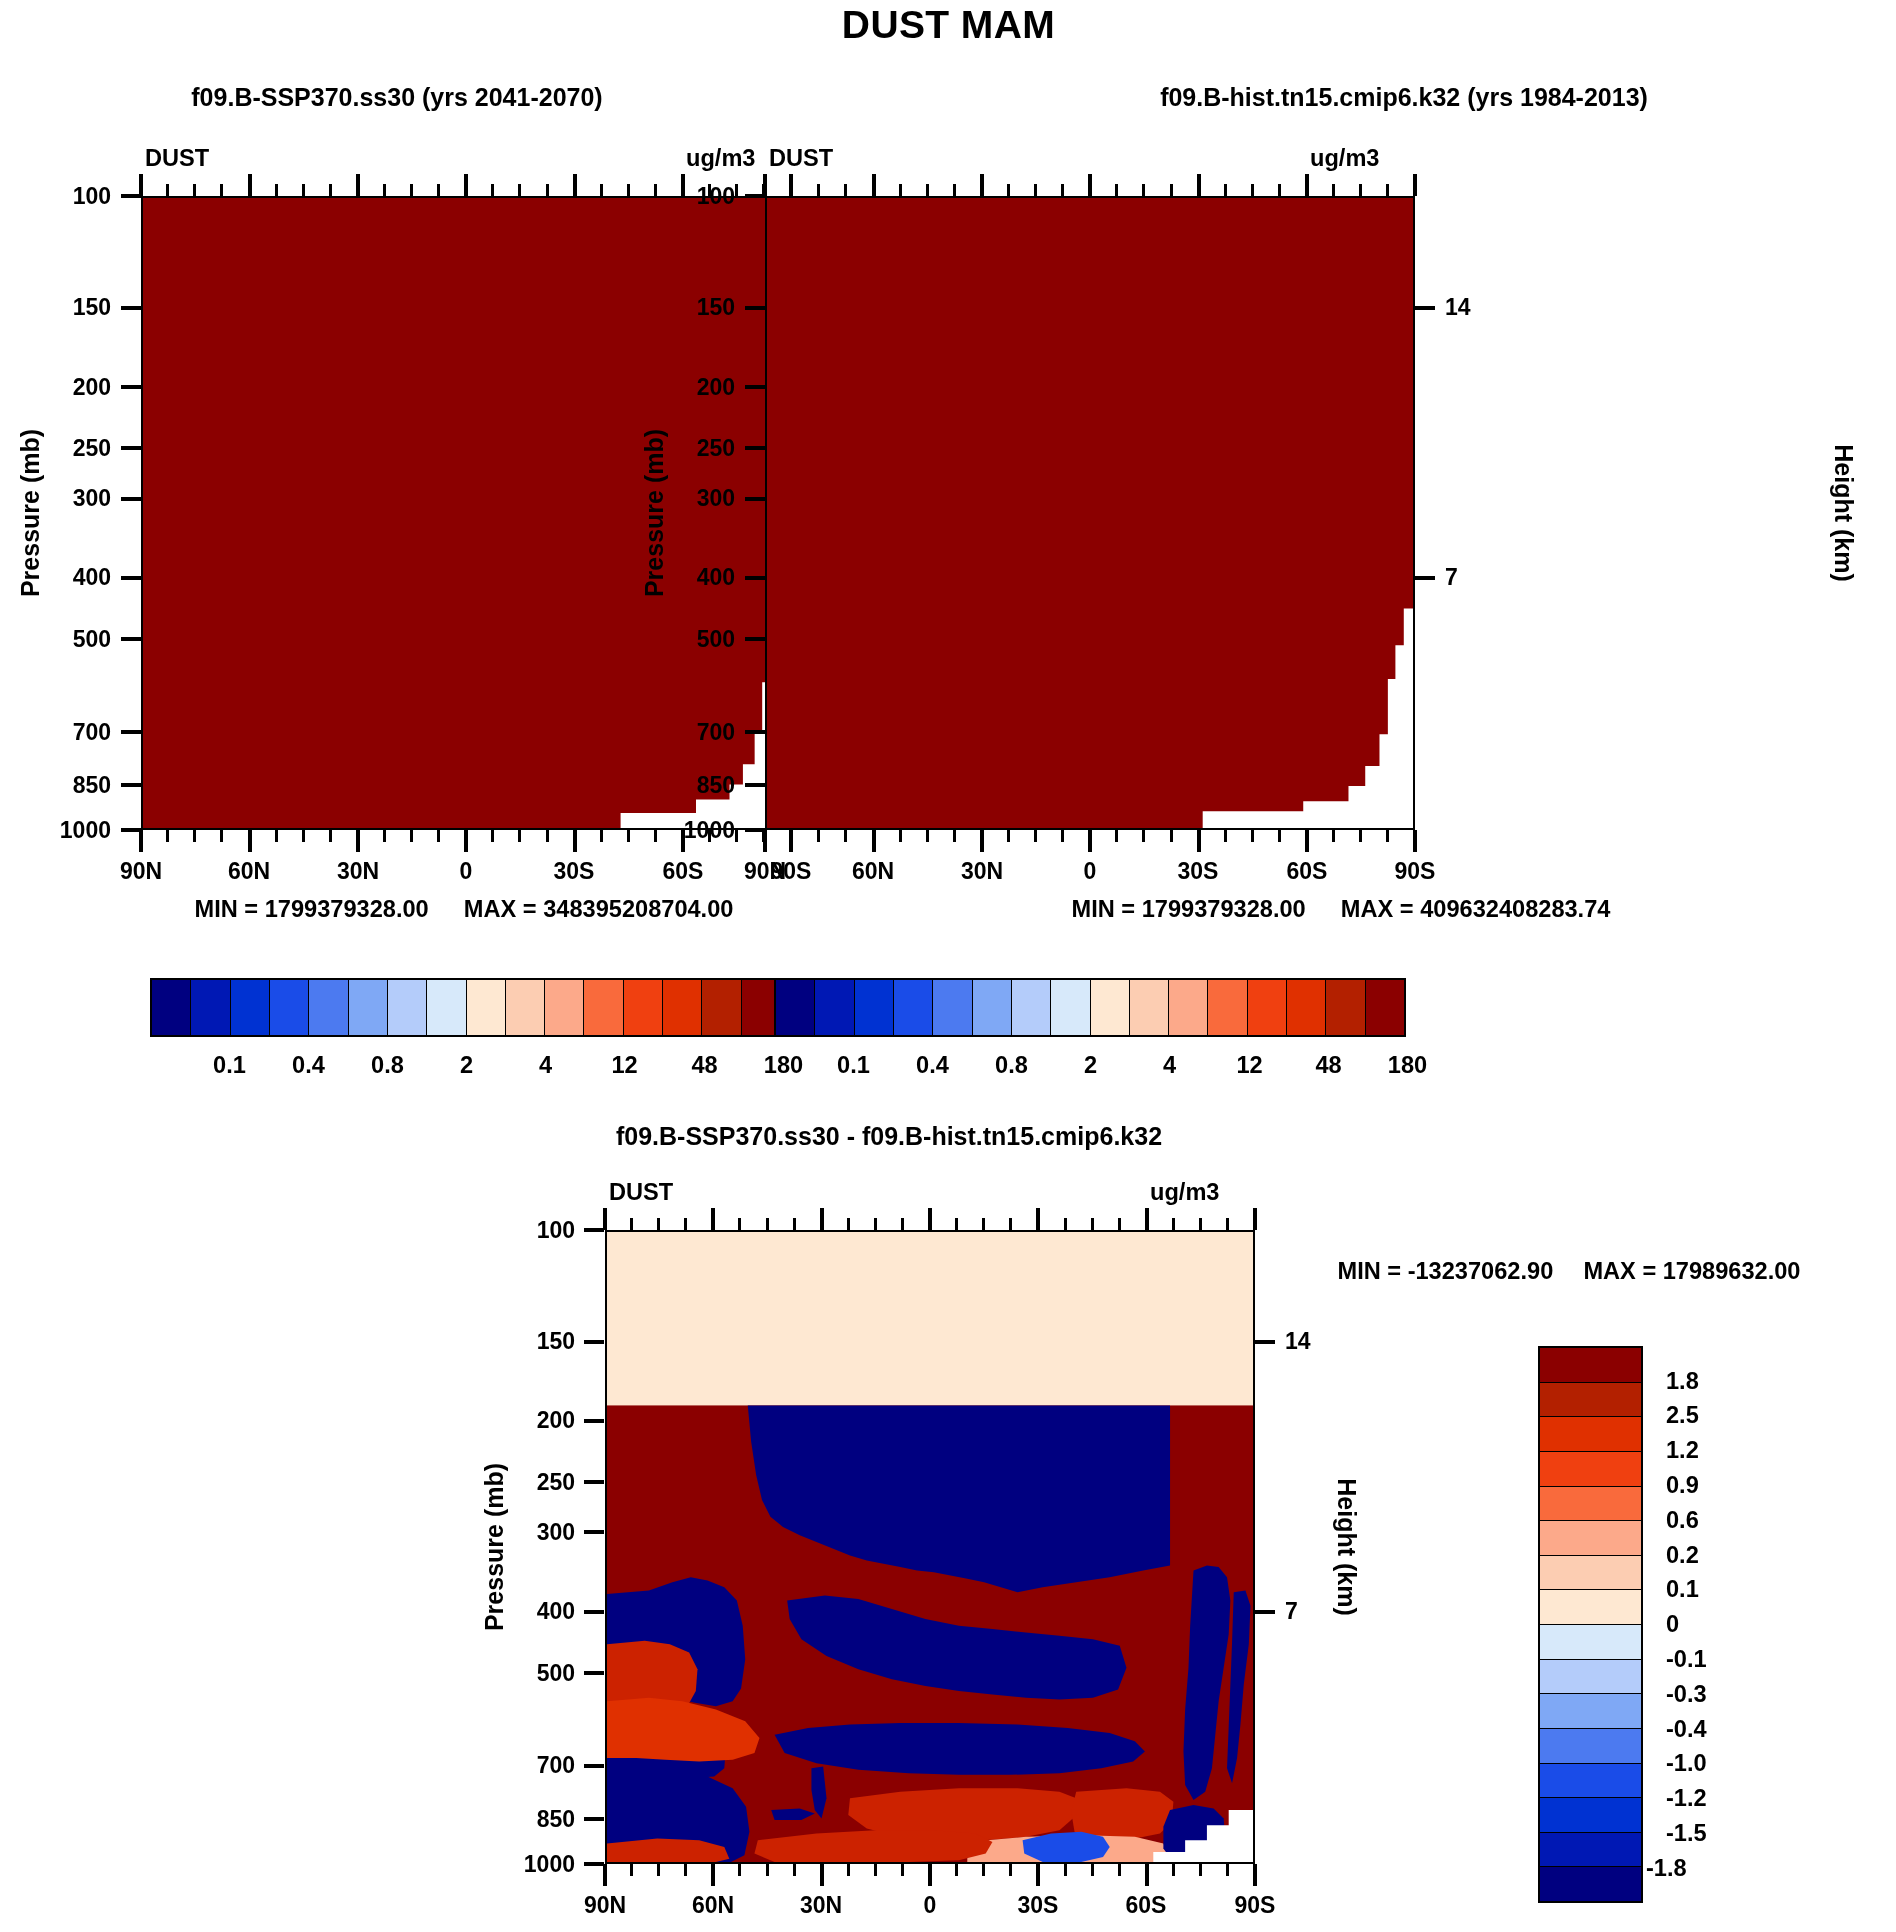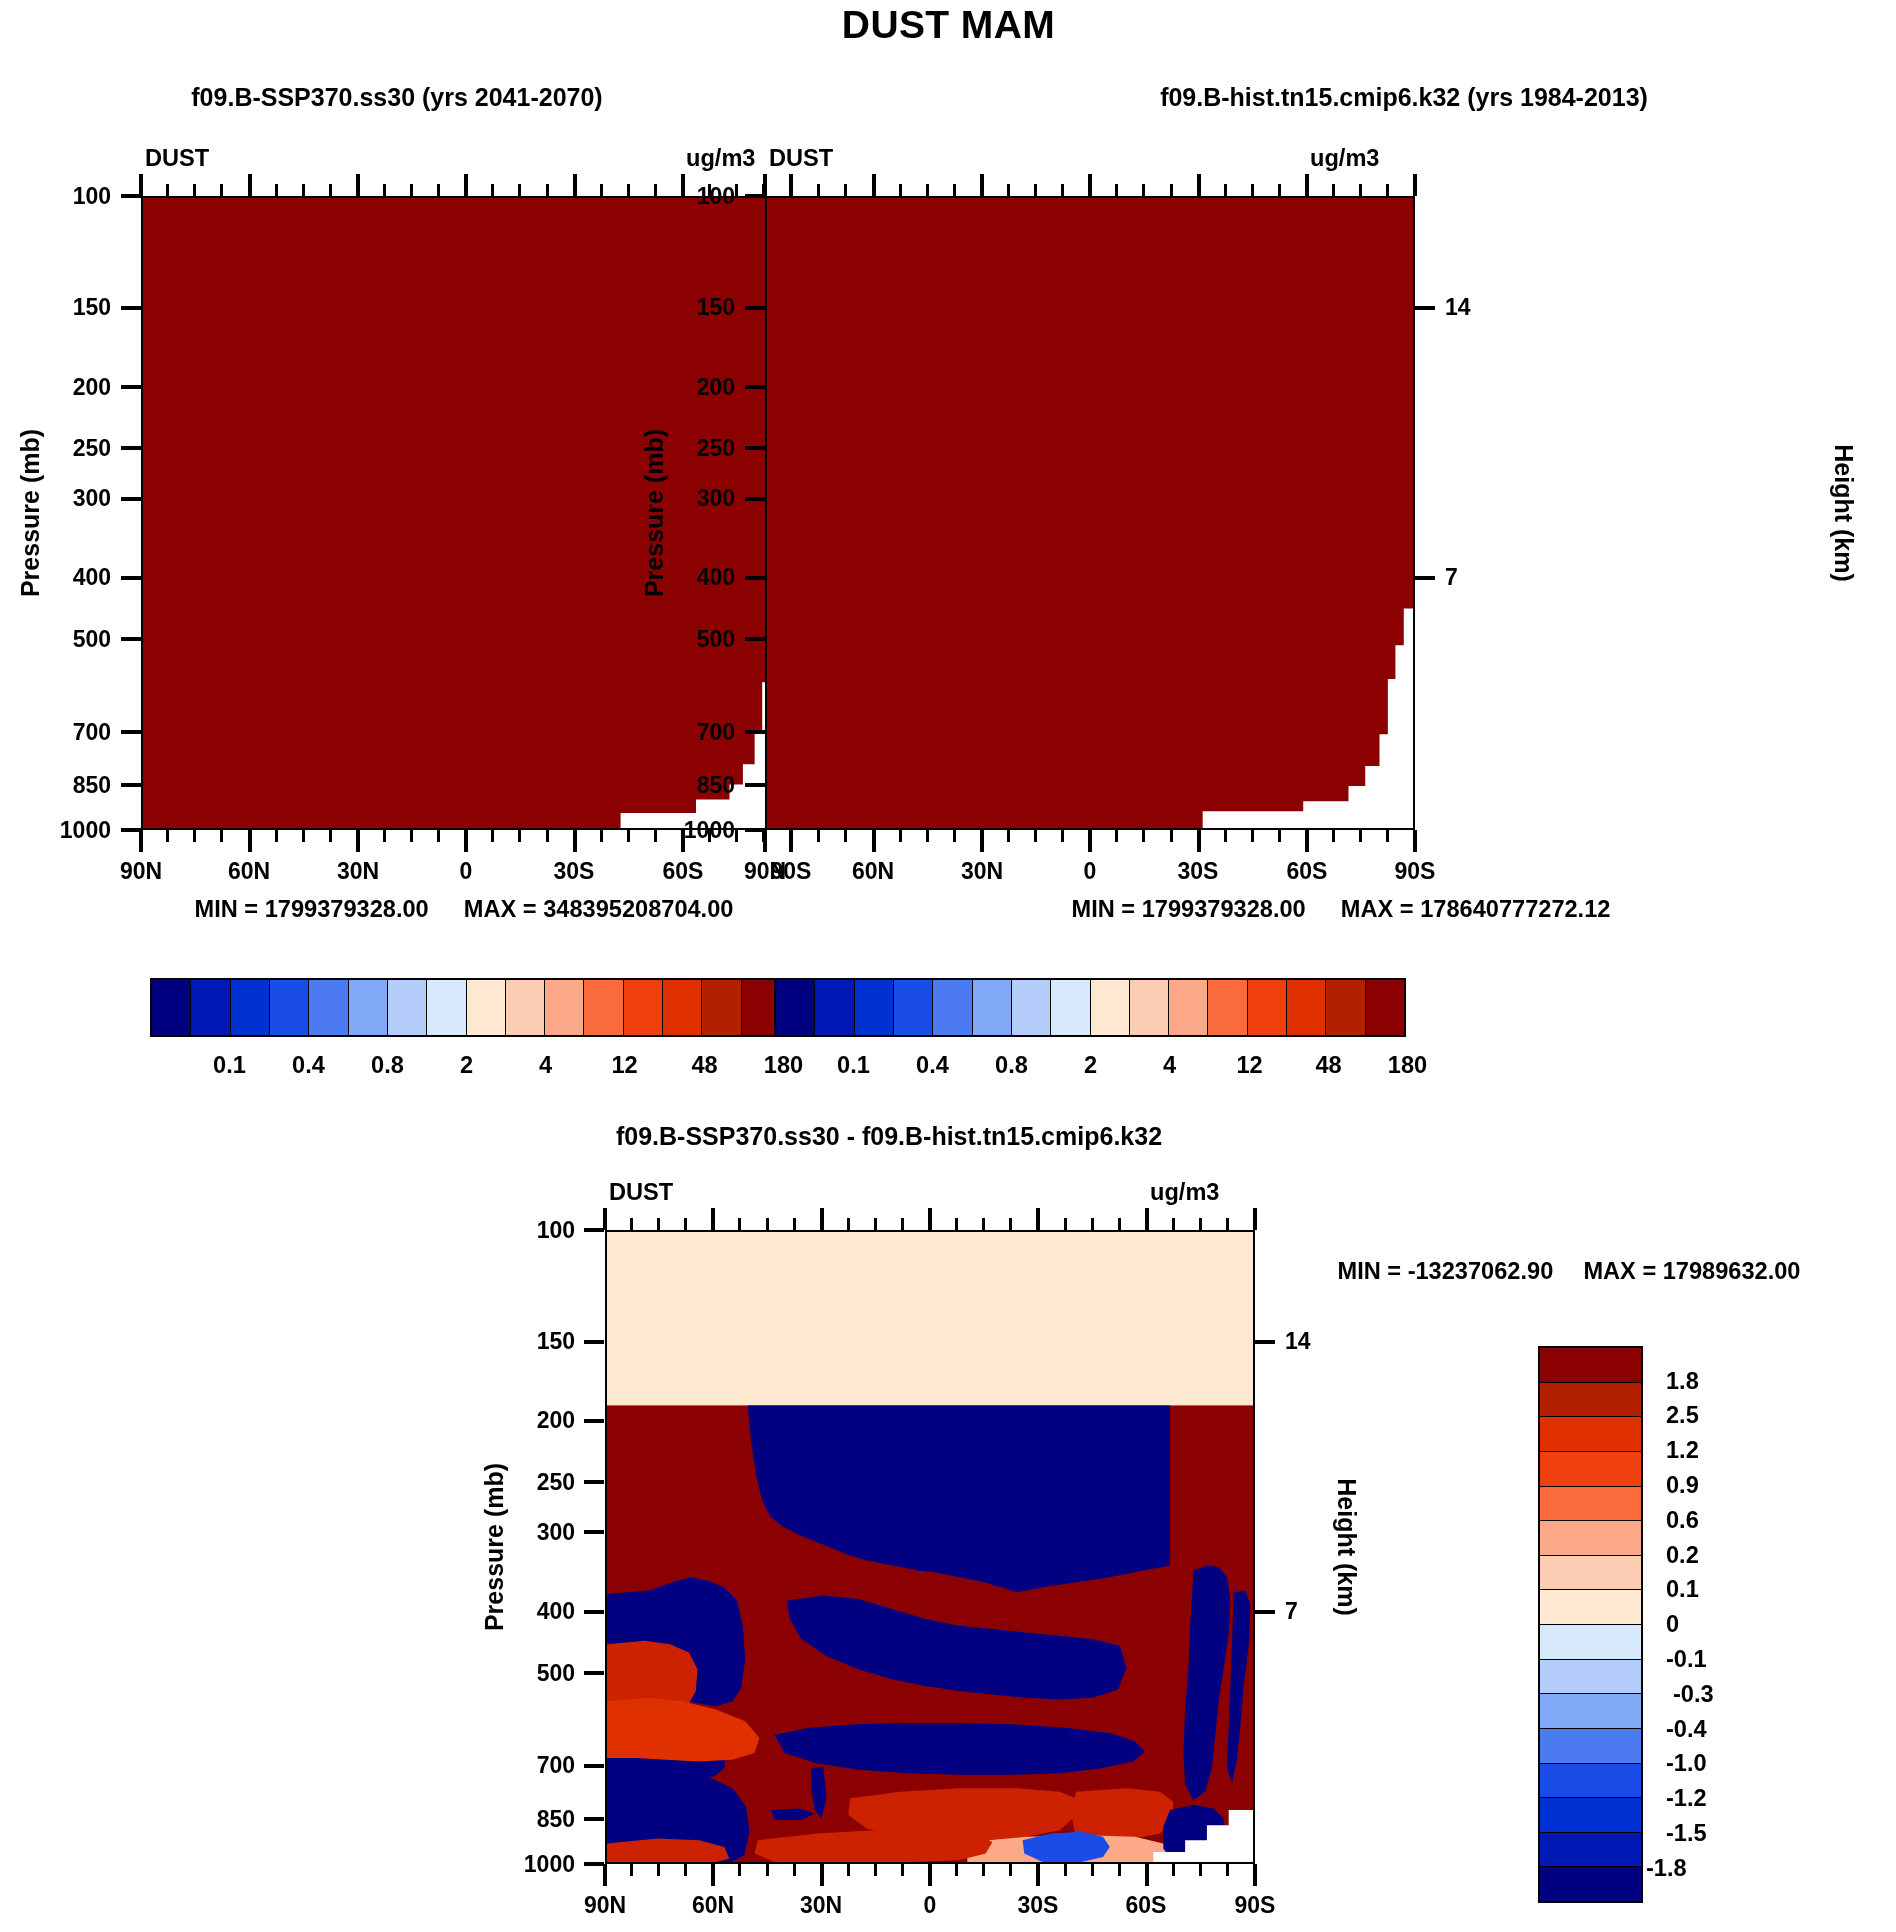--- a/index.html
+++ b/index.html
@@ -301,21 +301,21 @@
         <div class="tick" style="left: 1386px; top: 830px; width: 3.4px; height: 11.8px;"></div>
         <div class="tick" style="left: 1386px; top: 184px; width: 3.4px; height: 11.8px;"></div>
         <div class="tick" style="left: 1413px; top: 830px; width: 4.2px; height: 22px;"></div>
         <div class="tick" style="left: 1413px; top: 174px; width: 4.2px; height: 22px;"></div>
         <div class="xtick-lab" style="left: 1415px; top: 858px; width: 118px; margin-left: -59px; transform: none;">90S</div>
       </div>
 
     <div class="minmax" style="left:894px;top:896px;width:894px;">
       <span>MIN = 1799379328.00</span>
       <span style="display:inline-block;width:22px;"></span>
-      <span>MAX = 178640777272.12</span>
+      <span>MAX = 409632408283.74</span>
     </div>
 
     <div class="cbar-h" id="cb-ctrl" style="left:774px;top:978px;width:632px;height:59px;">
         <div class="cell" style="background: rgb(0, 0, 128);"></div>
         <div class="cell" style="background: rgb(0, 24, 180);"></div>
         <div class="cell" style="background: rgb(0, 50, 210);"></div>
         <div class="cell" style="background: rgb(26, 76, 232);"></div>
         <div class="cell" style="background: rgb(76, 122, 240);"></div>
         <div class="cell" style="background: rgb(127, 168, 245);"></div>
         <div class="cell" style="background: rgb(180, 204, 250);"></div>
@@ -534,21 +534,21 @@
     <div id="cbl-diff">
         <div class="cbar-v-lab" style="left: 1666px; top: 1381px; width: 118px;">1.8</div>
         <div class="cbar-v-lab" style="left: 1666px; top: 1415px; width: 118px;">2.5</div>
         <div class="cbar-v-lab" style="left: 1666px; top: 1450px; width: 118px;">1.2</div>
         <div class="cbar-v-lab" style="left: 1666px; top: 1485px; width: 118px;">0.9</div>
         <div class="cbar-v-lab" style="left: 1666px; top: 1520px; width: 118px;">0.6</div>
         <div class="cbar-v-lab" style="left: 1666px; top: 1555px; width: 118px;">0.2</div>
         <div class="cbar-v-lab" style="left: 1666px; top: 1589px; width: 118px;">0.1</div>
         <div class="cbar-v-lab" style="left: 1666px; top: 1624px; width: 118px;">0</div>
         <div class="cbar-v-lab" style="left: 1666px; top: 1659px; width: 118px;">-0.1</div>
-        <div class="cbar-v-lab" style="left: 1666px; top: 1694px; width: 118px; margin-left: 7px;">-0.3</div>
+        <div class="cbar-v-lab" style="left: 1666px; top: 1694px; width: 118px;">-0.3</div>
         <div class="cbar-v-lab" style="left: 1666px; top: 1729px; width: 118px;">-0.4</div>
         <div class="cbar-v-lab" style="left: 1666px; top: 1763px; width: 118px;">-1.0</div>
         <div class="cbar-v-lab" style="left: 1666px; top: 1798px; width: 118px;">-1.2</div>
         <div class="cbar-v-lab" style="left: 1666px; top: 1833px; width: 118px;">-1.5</div>
         <div class="cbar-v-lab" style="left: 1646px; top: 1868px; width: 118px;">-1.8</div>
       </div>
   </div>
 
 </div>
 

